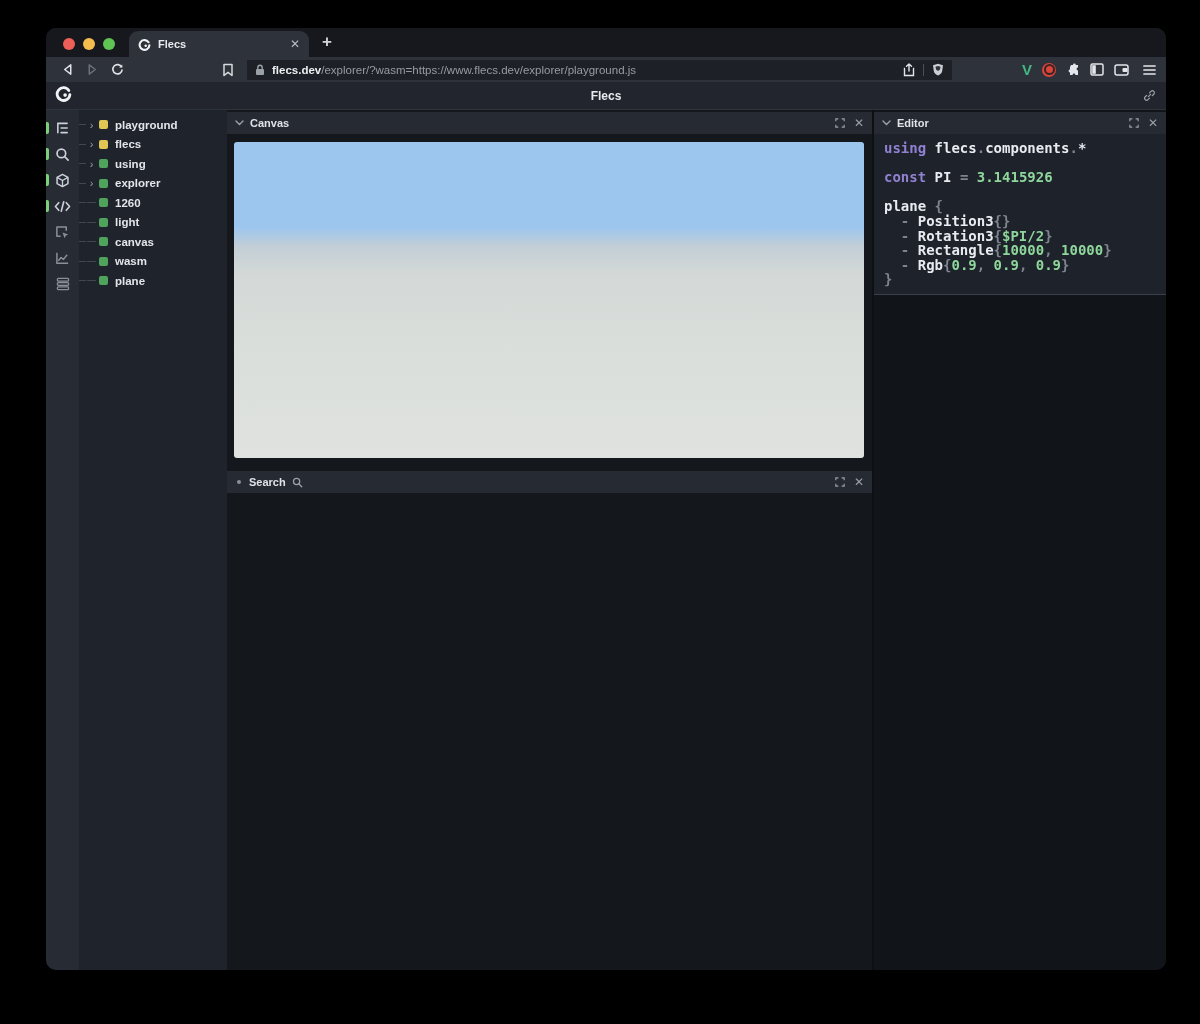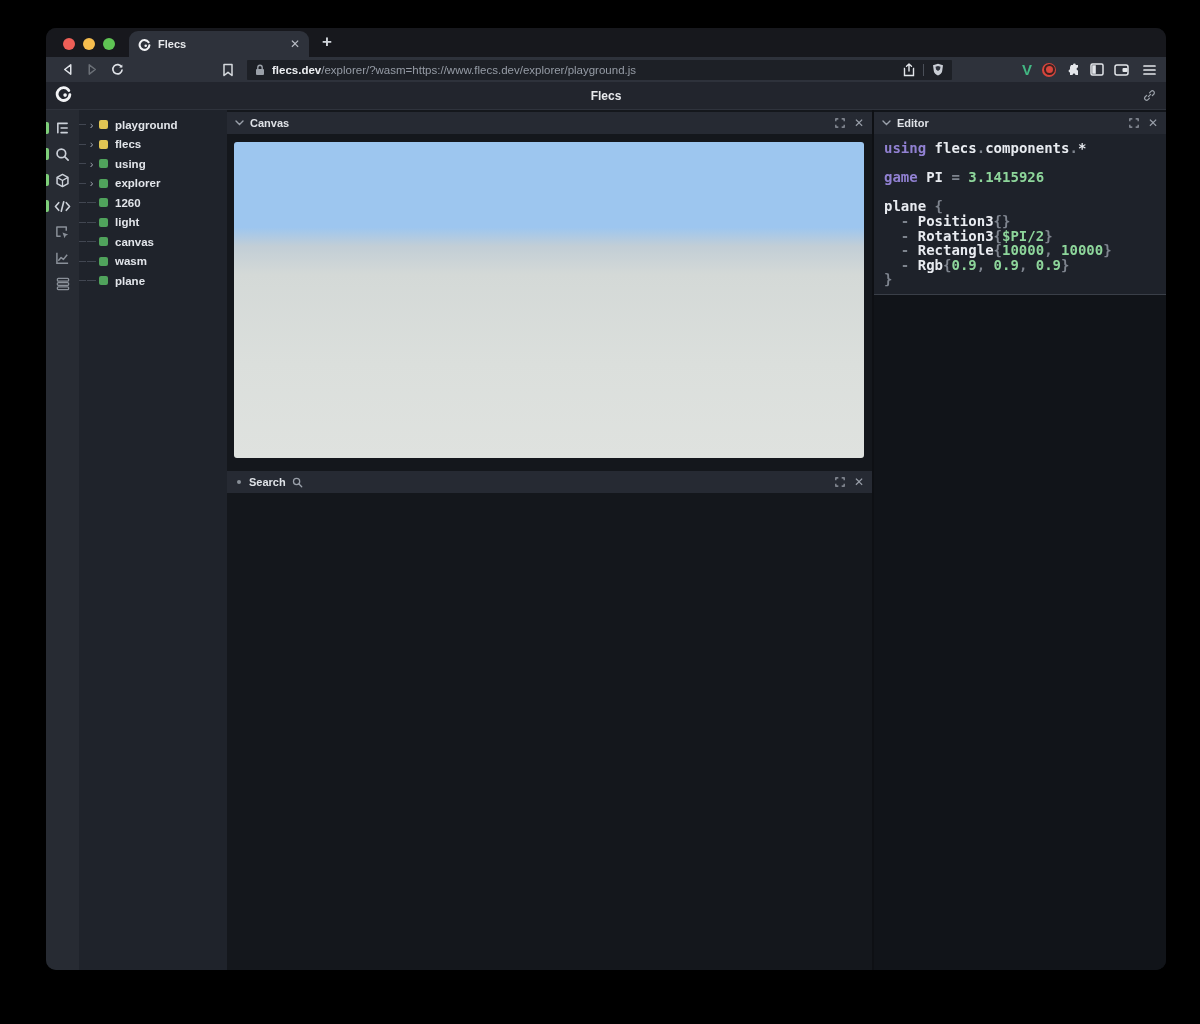--- a/index.html
+++ b/index.html
@@ -390,21 +390,21 @@
               <svg width="10" height="10" viewBox="0 0 12 12">
                   <path d="M1 4 V1 H4 M8 1 H11 V4 M11 8 V11 H8 M4 11 H1 V8" fill="none" stroke="currentColor" stroke-width="1.4"></path>
                 </svg>
             </span>
             <span class="ph-x">✕</span>
           </span>
         </div>
         <div class="editor-code" id="editor-code">
             <div class="code-line"><span class="tk-kw">using </span><span class="tk-id">flecs</span><span class="tk-p">.</span><span class="tk-id">components</span><span class="tk-p">.</span><span class="tk-id">*</span></div>
             <div class="code-line">&nbsp;</div>
-            <div class="code-line"><span class="tk-kw">game </span><span class="tk-id">PI </span><span class="tk-p">= </span><span class="tk-num">3.1415926</span></div>
+            <div class="code-line"><span class="tk-kw">const </span><span class="tk-id">PI </span><span class="tk-p">= </span><span class="tk-num">3.1415926</span></div>
             <div class="code-line">&nbsp;</div>
             <div class="code-line"><span class="tk-id">plane </span><span class="tk-p">{</span></div>
             <div class="code-line"><span class="tk-p">  - </span><span class="tk-id">Position3</span><span class="tk-p">{}</span></div>
             <div class="code-line"><span class="tk-p">  - </span><span class="tk-id">Rotation3</span><span class="tk-p">{</span><span class="tk-num">$PI/2</span><span class="tk-p">}</span></div>
             <div class="code-line"><span class="tk-p">  - </span><span class="tk-id">Rectangle</span><span class="tk-p">{</span><span class="tk-num">10000</span><span class="tk-p">, </span><span class="tk-num">10000</span><span class="tk-p">}</span></div>
             <div class="code-line"><span class="tk-p">  - </span><span class="tk-id">Rgb</span><span class="tk-p">{</span><span class="tk-num">0.9</span><span class="tk-p">, </span><span class="tk-num">0.9</span><span class="tk-p">, </span><span class="tk-num">0.9</span><span class="tk-p">}</span></div>
             <div class="code-line"><span class="tk-p">}</span></div>
           </div>
       </div>
     </div>

